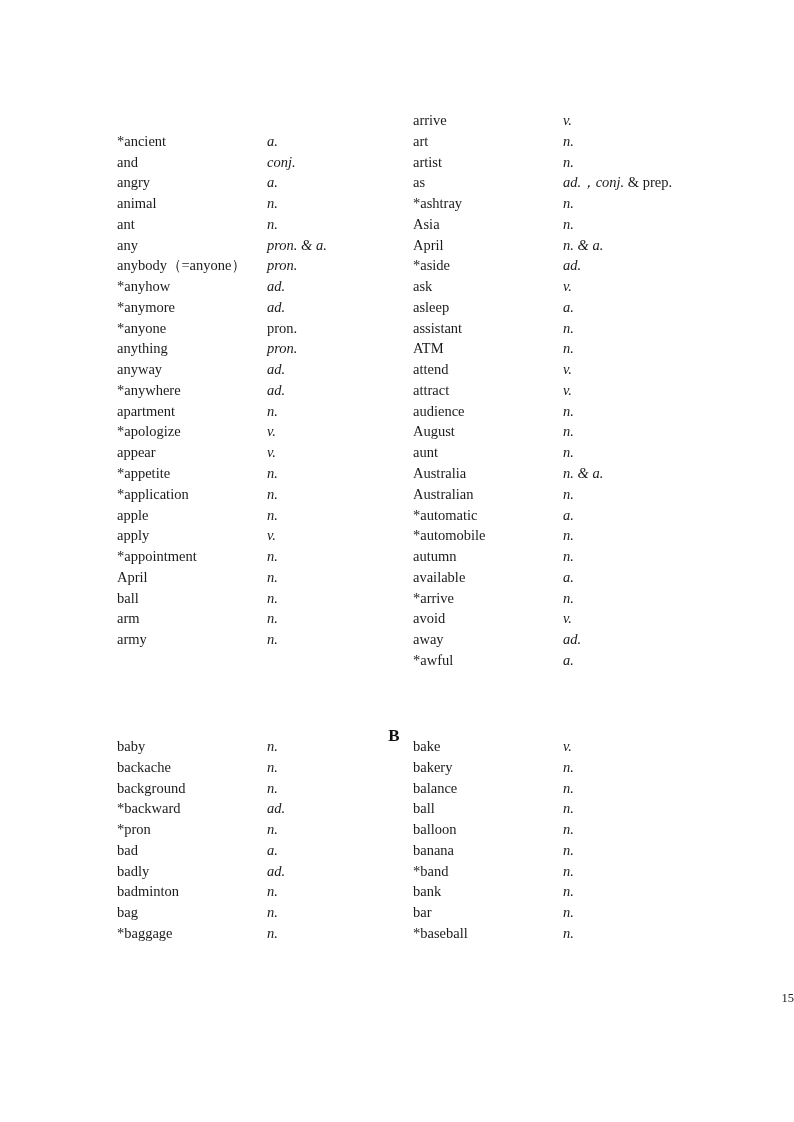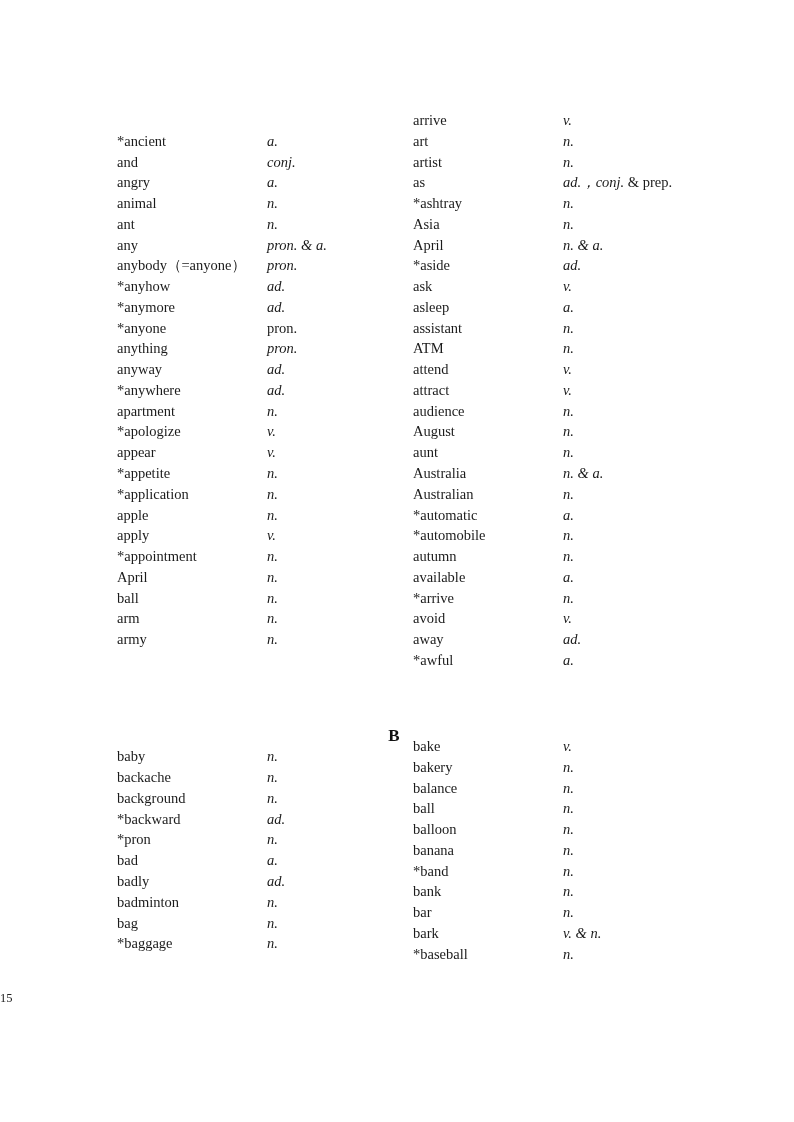--- a/index.html
+++ b/index.html
@@ -30,21 +30,21 @@
   .col-right .pos{left:166px;}
   .it{font-style:italic;}
   .rm{font-style:normal;}
   .section-heading{
     position:absolute;top:726px;left:0;width:788px;
     margin:0;text-align:center;
     font-size:17px;font-weight:bold;color:#111;
   }
   .page-number{
     position:absolute;top:991px;left:0;width:794px;
-    text-align:left;font-size:12.5px;color:#222;
+    text-align:right;font-size:12.5px;color:#222;
   }
 </style>
 </head>
 <body>
 
 <div class="page">
 
   <section class="word-section" id="section-a">
     <div class="col col-left">
         <div class="row">
@@ -338,24 +338,20 @@
         </div>
         <div class="row">
           <span class="word">bank</span>
           <span class="pos it">n.</span>
         </div>
         <div class="row">
           <span class="word">bar</span>
           <span class="pos it">n.</span>
         </div>
         <div class="row">
-          <span class="word">bark</span>
-          <span class="pos it">v. &amp; n.</span>
-        </div>
-        <div class="row">
           <span class="word">*baseball</span>
           <span class="pos it">n.</span>
         </div>
       </div>
   </section>
 
   <div class="page-number">15</div>
 
 </div>
 

